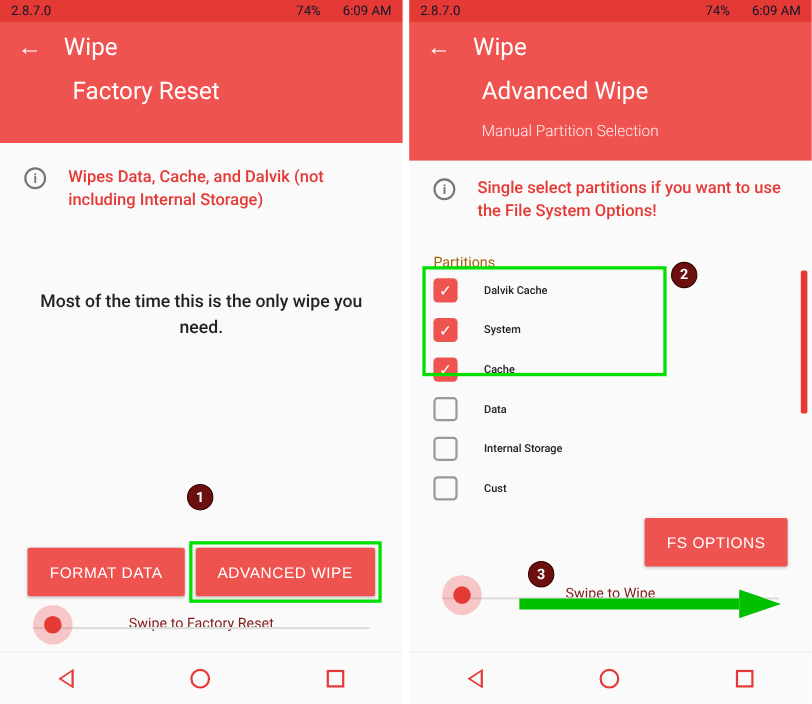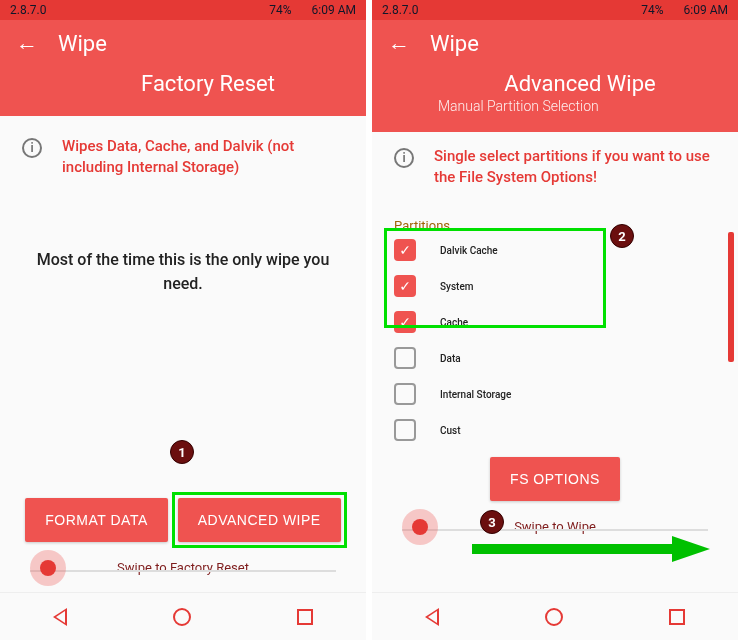--- a/index.html
+++ b/index.html
@@ -49,22 +49,21 @@
   .header-title {
     font-size: 22px;
     font-weight: 400;
   }
   .header-sub {
     padding-left: 50px;
   }
   .header-sub h2 {
     font-size: 22px;
     font-weight: 400;
-    margin-bottom: 2px;
-    text-align: center;
+    margin-bottom: 16px;
   }
   .header-sub .subtitle {
     font-size: 14px;
     font-weight: 300;
     opacity: 0.9;
   }
   .content {
     flex: 1;
     padding: 20px 22px 8px;
     display: flex;
@@ -383,21 +382,21 @@
         <div class="partition-item">
           <span class="checkbox unchecked"></span>
           <span class="partition-label">Internal Storage</span>
         </div>
         <div class="partition-item">
           <span class="checkbox unchecked"></span>
           <span class="partition-label">Cust</span>
         </div>
       </div>
 
-    <div class="button-row right" style="margin-top:4px;justify-content:center;">
+    <div class="button-row right" style="margin-top:4px;">
       <button class="btn">FS OPTIONS</button>
     </div>
 
     <div class="annotation-badge" style="left:108px; bottom:58px;">3</div>
     <svg class="annotation-arrow" style="left:100px; bottom:28px; width:240px; height:30px;">
       <line x1="0" y1="15" x2="200" y2="15" stroke="#00c000" stroke-width="10"></line>
       <polygon points="200,2 238,15 200,28" fill="#00c000"></polygon>
     </svg>
 
     <div class="swipe-area">

